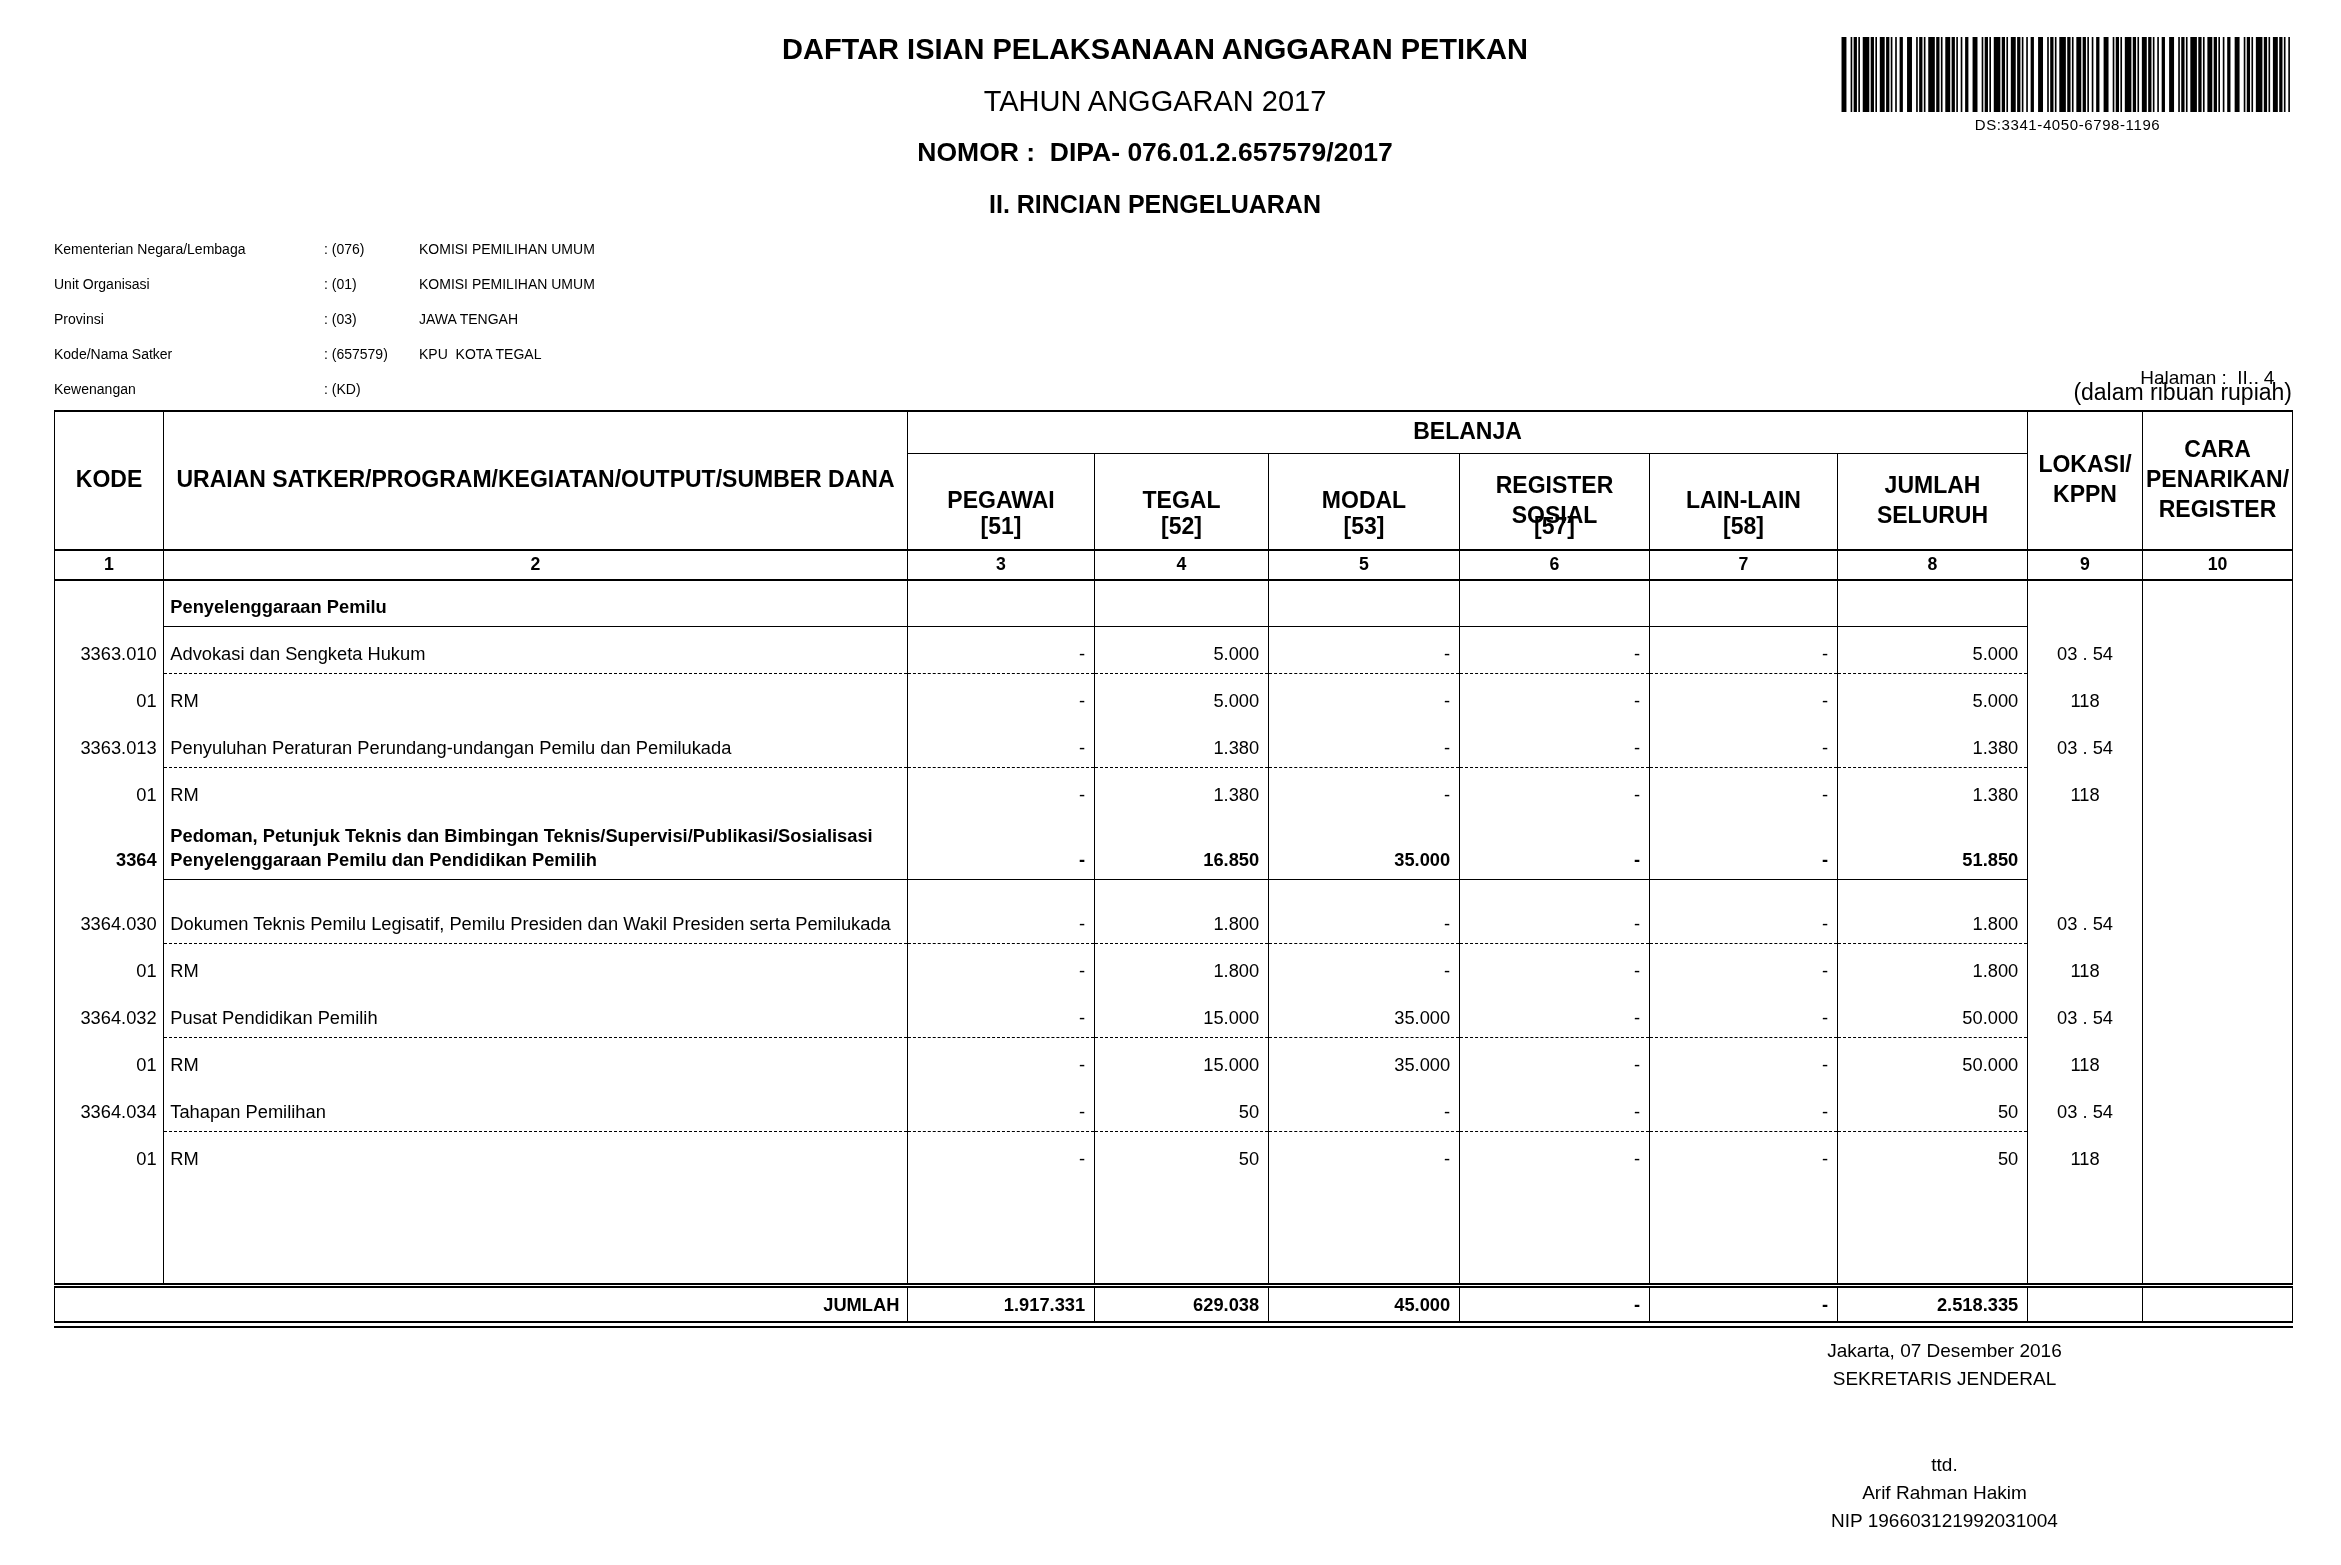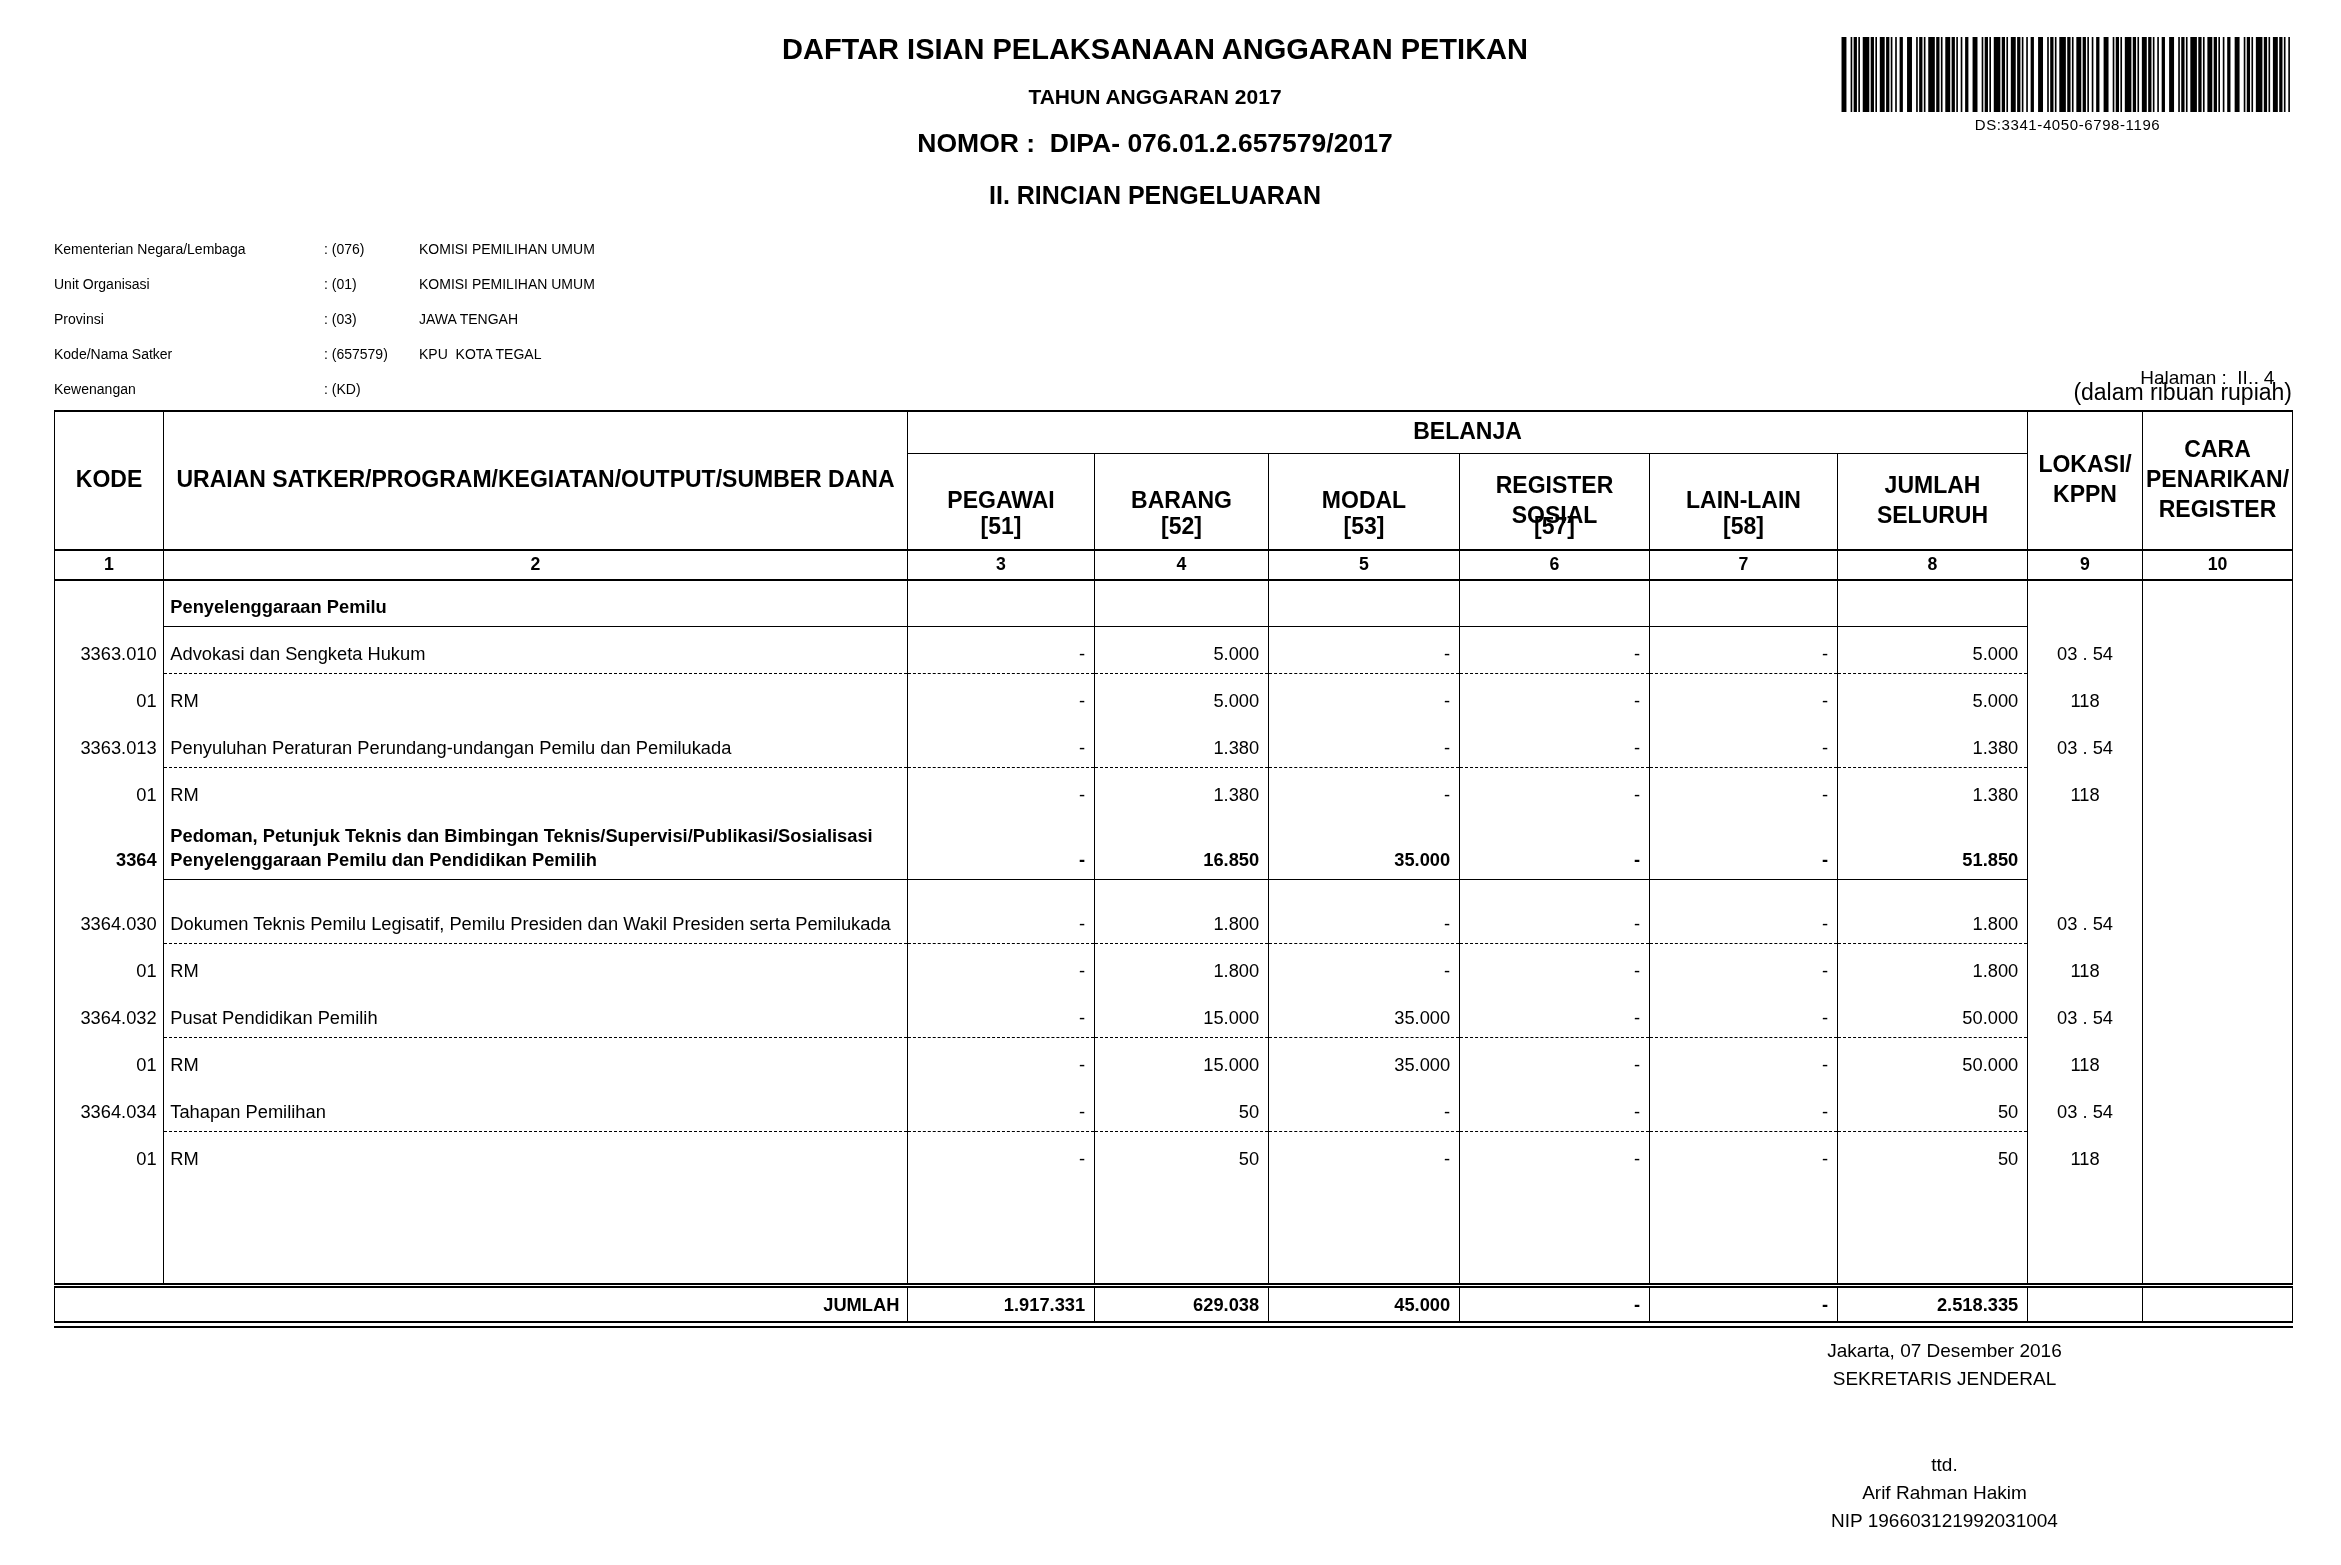--- a/index.html
+++ b/index.html
@@ -4,21 +4,21 @@
 <style>
   * { margin:0; padding:0; box-sizing:border-box; }
   html,body { background:#e8e8e8; }
   .page {
     position:relative; width:2342px; height:1566px; background:#ffffff;
     font-family:"Liberation Sans", sans-serif; color:#000; overflow:hidden;
   }
   
   .title-block { position:absolute; top:33px; left:0; width:2310px; text-align:center; }
   .title-1 { font-size:29px; font-weight:bold; white-space:pre; }
-  .title-2 { font-size:21px; font-weight:bold; margin-top:19px; white-space:pre; }
+  .title-2 { font-size:29px; font-weight:normal; margin-top:19px; white-space:pre; }
   .title-3 { font-size:26.5px; font-weight:bold; margin-top:19px; white-space:pre; }
   .title-4 { font-size:25px; font-weight:bold; margin-top:21.5px; white-space:pre; }
   
   .barcode-block { position:absolute; left:1839px; top:37px; width:457px; text-align:center; }
   .barcode-block svg { display:block; width:457px; height:75px; fill:#000; }
   .barcode-caption { font-size:15px; margin-top:3.8px; letter-spacing:0.6px; }
   
   .meta-block { position:absolute; left:54px; top:231px; font-size:14px; }
   .meta-row { display:grid; grid-template-columns:270px 95px auto; height:35px; align-items:center; white-space:pre; }
   
@@ -186,21 +186,21 @@
         <th rowspan="2">URAIAN SATKER/PROGRAM/KEGIATAN/OUTPUT/SUMBER DANA</th>
         <th colspan="6" class="belanja-h">BELANJA</th>
         <th rowspan="2">LOKASI/
 KPPN</th>
         <th rowspan="2">CARA
 PENARIKAN/
 REGISTER</th>
       </tr>
       <tr class="h2">
         <th><div class="h2wrap"><div>PEGAWAI</div><div class="hcode">[51]</div></div></th>
-        <th><div class="h2wrap"><div>BARANG</div><div class="hcode">[52]</div></div></th>
+        <th><div class="h2wrap"><div>TEGAL</div><div class="hcode">[52]</div></div></th>
         <th><div class="h2wrap"><div>MODAL</div><div class="hcode">[53]</div></div></th>
         <th><div class="h2wrap"><div>REGISTER
 SOSIAL</div><div class="hcode">[57]</div></div></th>
         <th><div class="h2wrap"><div>LAIN-LAIN</div><div class="hcode">[58]</div></div></th>
         <th><div class="h2wrap"><div>JUMLAH
 SELURUH</div></div></th>
       </tr>
       <tr class="h3">
         <td>1</td>
           <td>2</td>

